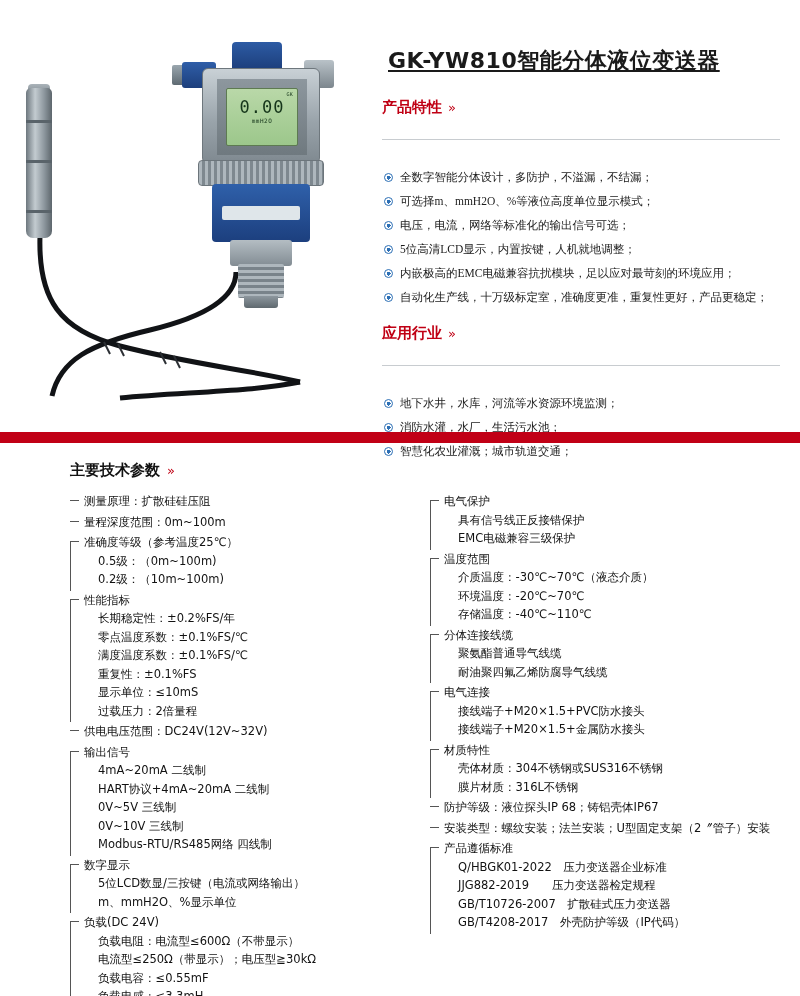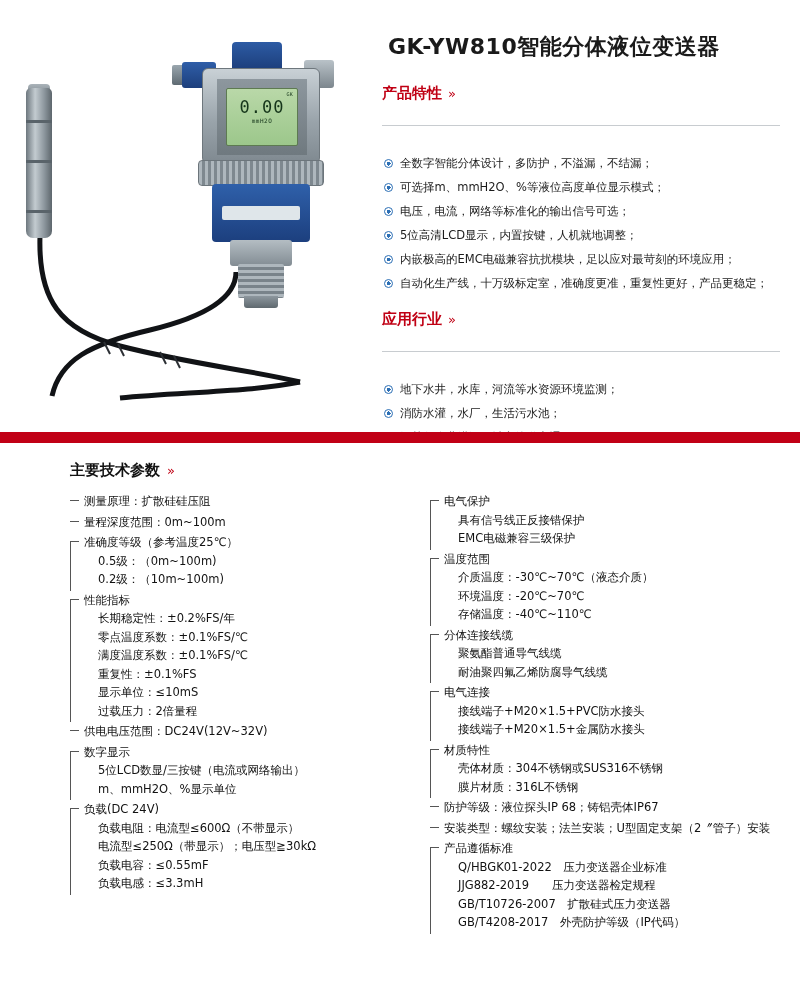--- a/index.html
+++ b/index.html
@@ -99,29 +99,29 @@
   }
   .probe-band {
     position: absolute; left: 26px; width: 26px; height: 3px; background: #59636a;
   }
 
   
   .cable { position: absolute; fill: none; stroke: #111316; stroke-width: 5; }
 
   
   .right { position: absolute; left: 370px; top: 0; width: 430px; height: 432px; padding: 26px 16px 0 10px; }
-  .title { font-size: 22px; font-weight: bold; letter-spacing: .5px; margin: 6px 0 22px 8px; }
+  .title { font-size: 22px; font-weight: bold; letter-spacing: .5px; margin: 20px 0 22px 8px; text-decoration: underline; }
   .sec-head {
     display: flex; align-items: baseline; gap: 6px;
     margin: 0 0 30px 2px; padding-bottom: 22px;
     border-bottom: 1px solid #c8ccd0; width: 398px;
   }
   .sec-head .t { font-size: 15px; font-weight: bold; color: #c00014; }
   .sec-head .ar { font-size: 13px; color: #c00014; }
-  .bullets { margin: 0 0 20px 4px; }
+  .bullets { margin: 0 0 20px 4px; font-family: Liberation Serif, serif; }
   .bul { display: flex; align-items: flex-start; margin-bottom: 10px; }
   .bul .dot {
     flex: 0 0 auto; width: 9px; height: 9px; margin: 3px 7px 0 0;
     border: 1px solid #2c6fb5; border-radius: 50%;
     background: radial-gradient(circle at 50% 50%, #2c6fb5 0 2px, #fff 2px);
   }
   .bul .tx { font-size: 11.5px; line-height: 14px; color: #1b1b1b; }
 
   
   .divider { position: absolute; left: 0; top: 432px; width: 800px; height: 11px; background: #c10016; }
@@ -281,20 +281,28 @@
           <div class="row sub">零点温度系数：±0.1%FS/℃</div>
           <div class="row sub">满度温度系数：±0.1%FS/℃</div>
           <div class="row sub">重复性：±0.1%FS</div>
           <div class="row sub">显示单位：≤10mS</div>
           <div class="row sub">过载压力：2倍量程</div>
         </div>
         <div class="grp">
           <div class="row">供电电压范围：DC24V(12V~32V)</div>
         </div>
         <div class="grp cont">
+          <div class="row">输出信号</div>
+          <div class="row sub">4mA~20mA 二线制</div>
+          <div class="row sub">HART协议+4mA~20mA 二线制</div>
+          <div class="row sub">0V~5V 三线制</div>
+          <div class="row sub">0V~10V 三线制</div>
+          <div class="row sub">Modbus-RTU/RS485网络 四线制</div>
+        </div>
+        <div class="grp cont">
           <div class="row">数字显示</div>
           <div class="row sub">5位LCD数显/三按键（电流或网络输出）</div>
           <div class="row sub">m、mmH2O、%显示单位</div>
         </div>
         <div class="grp cont">
           <div class="row">负载(DC 24V)</div>
           <div class="row sub">负载电阻：电流型≤600Ω（不带显示）</div>
           <div class="row sub">电流型≤250Ω（带显示）；电压型≧30kΩ</div>
           <div class="row sub">负载电容：≤0.55mF</div>
           <div class="row sub">负载电感：≤3.3mH</div>

